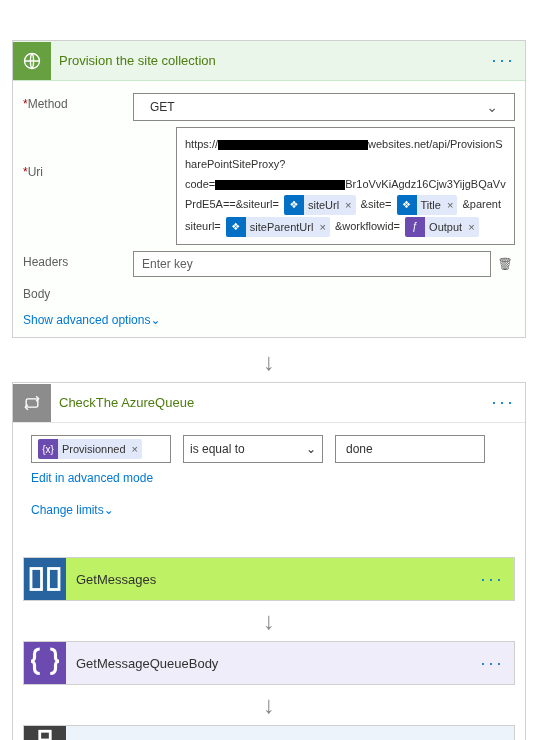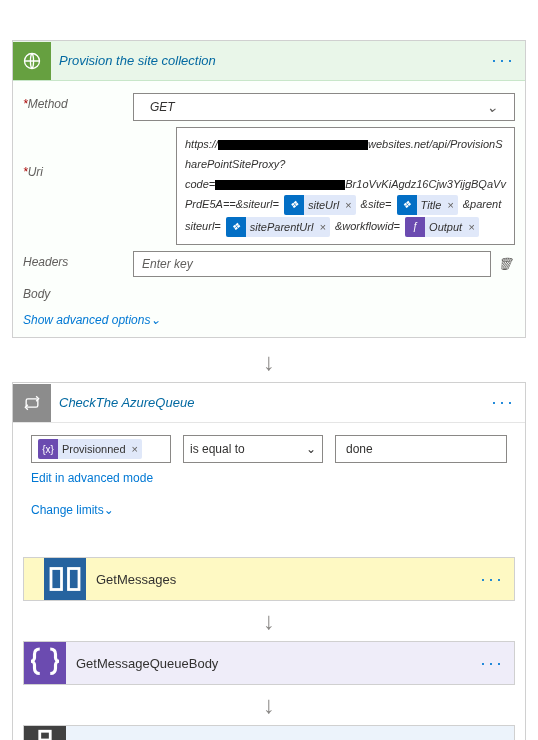--- a/index.html
+++ b/index.html
@@ -30,23 +30,23 @@
   }
   .hdr-icon {
     width: 38px; height: 38px;
     display: flex; align-items: center; justify-content: center;
     color: #fff; margin-right: 8px;
     flex-shrink: 0;
   }
   .hdr-icon.green { background: #66a040; }
   .hdr-icon.grey  { background: #8c8c8c; }
   .hdr-icon svg { width: 20px; height: 20px; }
-  .hdr-title { flex: 1; font-size: 13px; color: #0369a1; font-style: italic; }
+  .hdr-title { flex: 1; font-size: 13px; color: #4d7c0f; }
   .hdr-more { font-size: 18px; color: #0078d4; letter-spacing: 2px; cursor: pointer; }
-  .card-body { padding: 6px 10px 10px 10px; font-style: italic; }
+  .card-body { padding: 6px 10px 10px 10px; }
   .row { display: flex; align-items: flex-start; margin: 6px 0; }
   .row .label { width: 110px; font-size: 12px; color: #605e5c; padding-top: 4px; }
   .row .label .req { color: #a80000; }
   .row .field { flex: 1; }
   .select {
     border: 1px solid #8a8886; height: 28px;
     display: flex; align-items: center; padding: 0 16px;
     justify-content: space-between; background: #fff;
   }
   .select .chev { font-size: 14px; color: #605e5c; }
@@ -94,36 +94,36 @@
   .link { color:#0078d4; font-size:12px; cursor:pointer; display:inline-flex; align-items:center; gap:0; }
   .link .chev { font-size:12px; }
   .arrow { text-align:center; font-size:24px; color:#8a8886; margin: 6px 0; }
   .cond-row { display:flex; gap:12px; align-items:center; padding:2px 10px 8px 18px; }
   .cond-box {
     border:1px solid #8a8886; height:28px; background:#fff;
     display:flex; align-items:center; padding:0 6px; font-size:12px;
   }
   .cond-box.left { width:140px; }
   .cond-box.mid  { width:140px; justify-content:space-between; }
-  .cond-box.right{ width:172px; padding:0 10px; }
+  .cond-box.right{ width:150px; padding:0 10px; }
   .pad-link { padding: 0 10px 10px 18px; }
   .steps { margin-top: 30px; }
   .step-card {
     border:1px solid #d0d0d0; display:flex; align-items:center;
     height:44px; padding-right:10px;
   }
   .step-icon {
     width:42px; height:42px; display:flex; align-items:center; justify-content:center;
     color:#fff; margin-right:10px; flex-shrink:0;
   }
   .step-icon.blue   { background:#26639f; }
   .step-icon.purple { background:#6b4bb0; }
   .step-icon.dark   { background:#414141; }
   .step-card .title { flex:1; font-size:13px; }
-  .step-card.s1 { background:#fef9c3;padding-left:20px; }
+  .step-card.s1 { background:#bef264; }
   .step-card.s2 { background:#efedf9; }
   .step-card.s3 { background:#ecf3fb; }
 </style>
 </head>
 <body>
 
 <div class="card provision">
   <div class="card-header">
     <div class="hdr-icon green">
       <svg viewBox="0 0 24 24" fill="none" stroke="currentColor" stroke-width="1.6">

